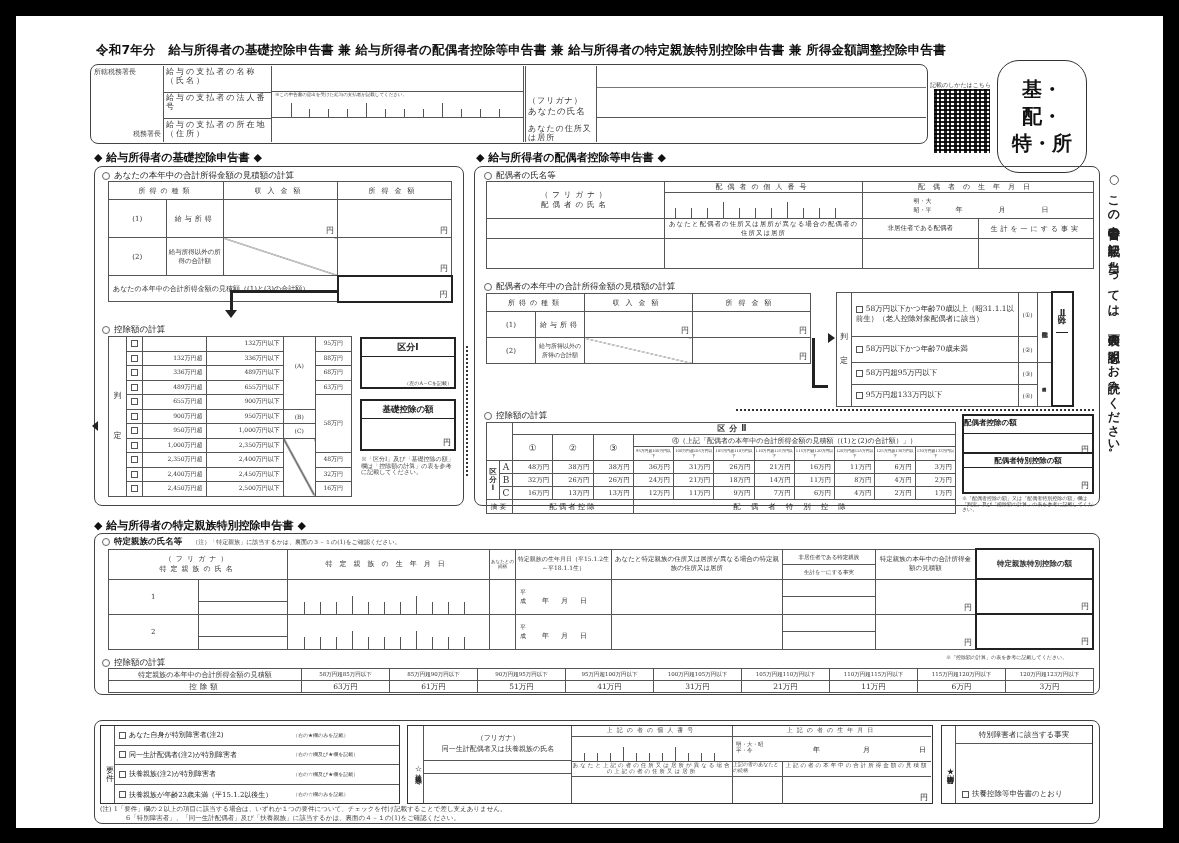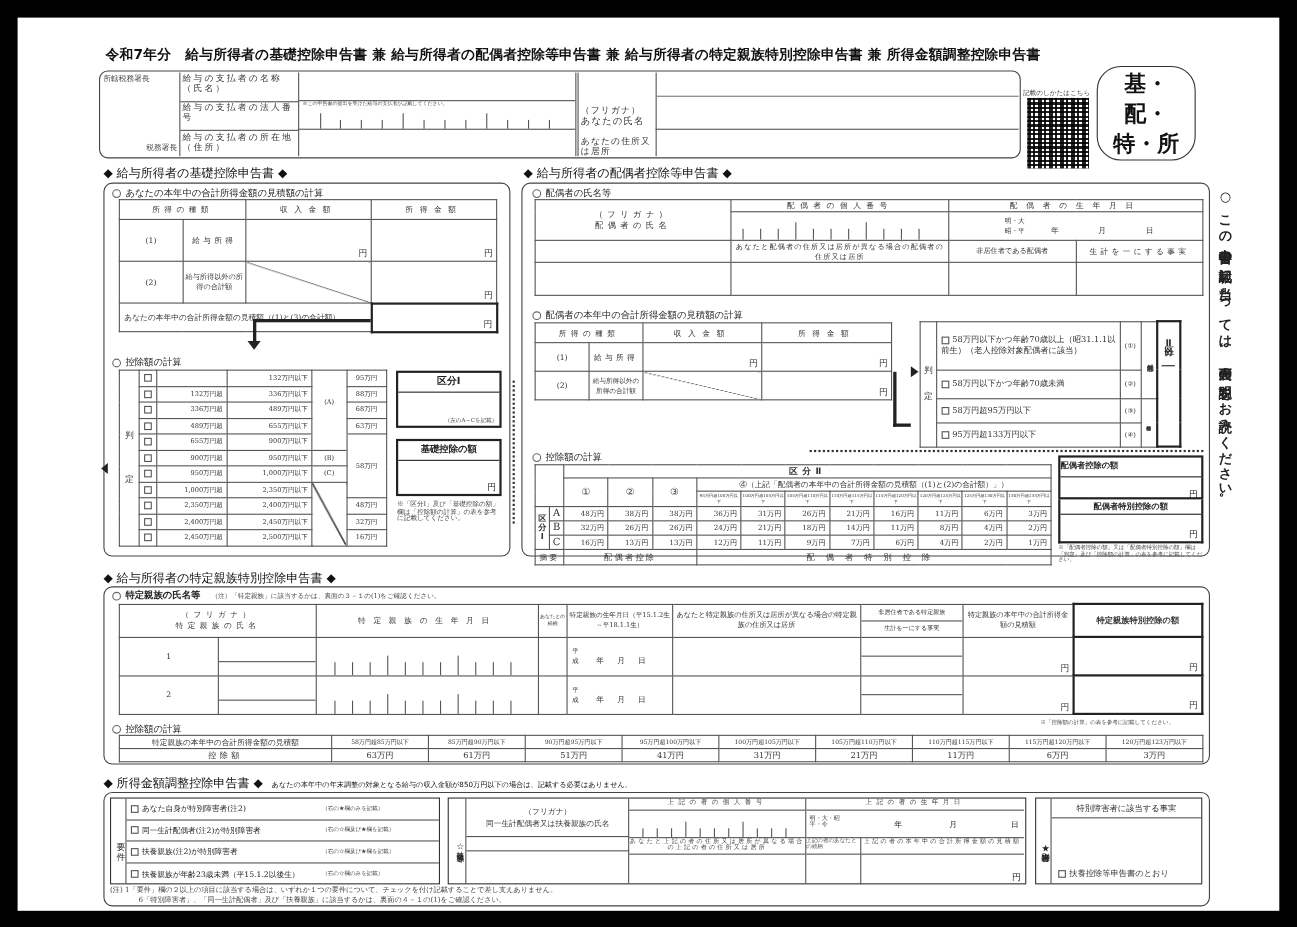--- a/index.html
+++ b/index.html
@@ -4,35 +4,35 @@
 <style>
 *{box-sizing:border-box;margin:0;padding:0}
 html,body{width:1179px;height:843px;background:#000;overflow:hidden}
 body{font-family:"DejaVu Serif","Liberation Serif",serif;color:#222}
 .page{position:absolute;left:16px;top:16px;width:1147px;height:812px;background:#fff}
 .abs{position:absolute}
 .title{left:80px;top:26px;font-family:"DejaVu Sans","Liberation Sans",sans-serif;font-weight:bold;font-size:12.5px;color:#111;white-space:nowrap;letter-spacing:.2px}
 .rbox{border:1.5px solid #444;border-radius:8px}
 .t{font-size:8px;color:#333;line-height:1.15}
 .ts{font-size:6px;color:#444;line-height:1.1}
-.hdr{font-family:"DejaVu Sans","Liberation Sans",sans-serif;font-weight:normal;font-size:11px;color:#111;white-space:nowrap}
+.hdr{font-family:"DejaVu Sans","Liberation Sans",sans-serif;font-weight:bold;font-size:11px;color:#111;white-space:nowrap}
 .sub{font-size:8.5px;color:#222;white-space:nowrap}
 table{border-collapse:collapse;table-layout:fixed}
 td{border:1px solid #555;font-size:7px;text-align:center;vertical-align:middle;color:#333;padding:0 1px;overflow:hidden;white-space:nowrap}
 td.l{text-align:left;padding-left:4px}
 td.r{text-align:right;padding-right:3px}
 .yen{position:absolute;right:3px;bottom:1px;font-size:8px}
 .thick{border:2.2px solid #222}
 .cb{display:inline-block;width:7px;height:7px;border:1px solid #555;vertical-align:middle;margin-right:3px}
 .circ{display:inline-block;width:8px;height:8px;border:1px solid #666;border-radius:50%;vertical-align:middle;margin-right:4px}
 .tick{position:absolute;bottom:0;width:1px;background:#555}
 .dots{border-left:2px dotted #333}
 .doth{border-top:2px dotted #333}
 .vtext{writing-mode:vertical-rl;font-family:"DejaVu Sans","Liberation Sans",sans-serif;font-weight:bold;font-size:12px;color:#222;letter-spacing:1px}
-.kihon{left:981px;top:44px;width:90px;height:86px;border:1.5px solid #333;border-radius:22px;display:flex;align-items:center;justify-content:center;text-align:center;font-family:"DejaVu Sans","Liberation Sans",sans-serif;font-weight:bold;font-size:20px;line-height:1.35;color:#111}
+.kihon{left:981px;top:44px;width:90px;height:113px;border:1.5px solid #333;border-radius:22px;display:flex;align-items:center;justify-content:center;text-align:center;font-family:"DejaVu Sans","Liberation Sans",sans-serif;font-weight:bold;font-size:20px;line-height:1.35;color:#111}
 .qr{left:918px;top:73px;width:56px;height:64px;background:
 repeating-linear-gradient(90deg,#222 0 3px,#fff 3px 5px,#222 5px 7px,#fff 7px 10px),
 repeating-linear-gradient(0deg,#fff 0 2px,#222 2px 4px);background-blend-mode:multiply}
 </style>
 </head>
 <body>
 
 <div class="page">
 
  <div class="abs title">令和7年分　給与所得者の基礎控除申告書 兼 給与所得者の配偶者控除等申告書 兼 給与所得者の特定親族特別控除申告書 兼 所得金額調整控除申告書</div>
@@ -533,21 +533,20 @@
             <td style="font-size:7.5px">31万円</td>
             <td style="font-size:7.5px">21万円</td>
             <td style="font-size:7.5px">11万円</td>
             <td style="font-size:7.5px">6万円</td>
             <td style="font-size:7.5px">3万円</td>
           </tr>
         </tbody>
   </table>
  </div>
 
- <div class="abs hdr" style="left:78px;top:688px"><span style="font-size:11px">◆ 所得金額調整控除申告書 ◆</span><span style="font-size:6.5px;margin-left:8px">あなたの本年中の年末調整の対象となる給与の収入金額が850万円以下の場合は、記載する必要はありません。</span></div>
  <div class="abs rbox" style="left:78px;top:704px;width:1006px;height:104px"></div>
 
  <div class="abs" style="left:84px;top:709px;width:300px;height:79px;border:1.5px solid #333">
   <div class="abs" style="left:0;top:0;width:14px;height:100%;border-right:1px solid #555;writing-mode:vertical-rl;font-size:8px;text-align:center;letter-spacing:8px;padding-top:6px">要件</div>
   <div id="req-items" class="abs" style="left:14px;top:0;right:0;bottom:0">
         <div style="height:19.6px;border-bottom:1px solid #555;display:flex;align-items:center;padding-left:4px;font-size:7px;position:relative">
           <span class="cb"></span>
           <span>あなた自身が特別障害者(注2)</span>
           <span class="ts" style="position:absolute;left:178px;font-size:5px">（右の★欄のみを記載）</span>
         </div>

